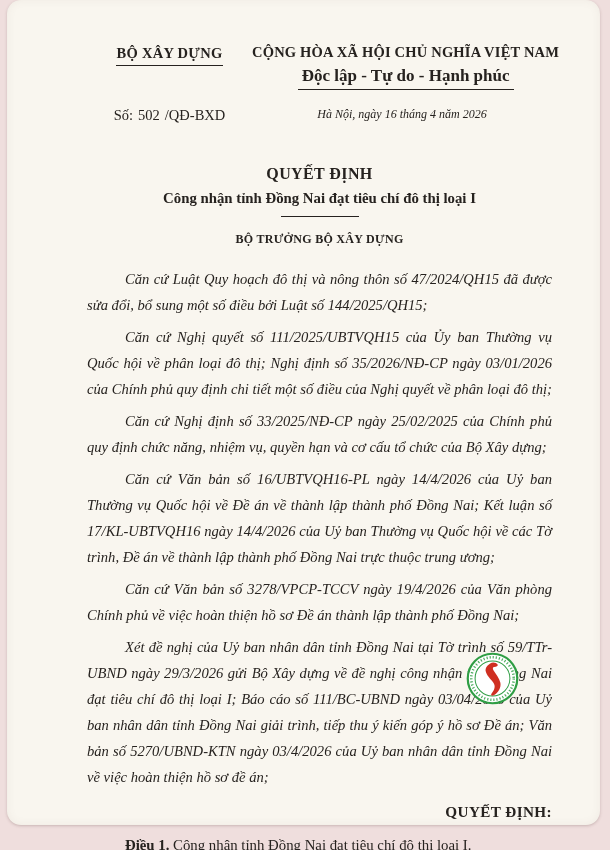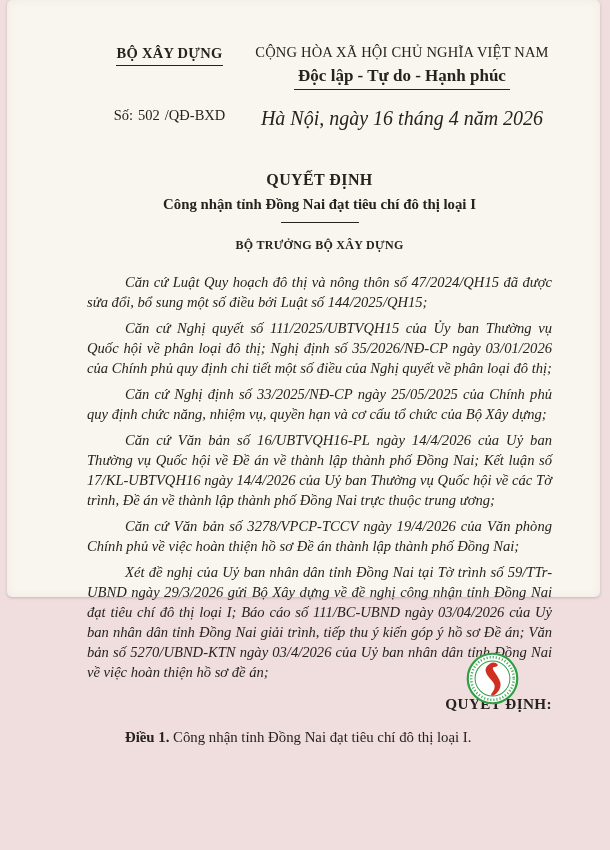--- a/index.html
+++ b/index.html
@@ -9,23 +9,23 @@
     height: 850px;
     background: #efdedd;
     font-family: "Liberation Serif", "DejaVu Serif", serif;
     overflow: hidden;
   }
   .page {
     position: absolute;
     left: 7px;
     top: 0;
     width: 593px;
-    height: 597px;
+    height: 825px;
     background: #f9f6ef;
-    border-radius: 5px;
+    border-radius: 14px;
     box-shadow: inset 0 0 10px rgba(120,90,90,0.07), 0 1px 3px rgba(90,60,60,0.25);
     color: #26221f;
     box-sizing: border-box;
     padding: 44px 48px 30px 80px;
   }
   
   .hdr {
     display: flex;
     align-items: flex-start;
   }
@@ -41,21 +41,21 @@
   .issuer {
     font-weight: bold;
     font-size: 14.5px;
     display: inline-block;
     border-bottom: 1.6px solid #26221f;
     padding-bottom: 3px;
     letter-spacing: 0.3px;
     white-space: nowrap;
   }
   .national-title {
-    font-weight: normal;
+    font-weight: bold;
     font-size: 14.5px;
     letter-spacing: 0.2px;
     white-space: nowrap;
   }
   .motto {
     font-weight: bold;
     font-size: 17px;
     display: inline-block;
     border-bottom: 1.6px solid #26221f;
     padding: 2px 4px 3px 4px;
@@ -72,21 +72,21 @@
     text-align: center;
     font-size: 14.5px;
     flex-shrink: 0;
     white-space: nowrap;
   }
   .doc-number .num { padding: 0 5px; }
   .place-date {
     flex: 1;
     text-align: center;
     font-style: italic;
-    font-size: 20px;
+    font-size: 12px;
     white-space: nowrap;
   }
   
   .title-block { text-align: center; margin-top: 41px; }
   .doc-type {
     font-weight: bold;
     font-size: 16px;
     letter-spacing: 0.4px;
   }
   .subject {
@@ -105,21 +105,21 @@
     font-size: 12px;
     margin-top: 15px;
     letter-spacing: 0.3px;
   }
   
   .preamble { margin-top: 19px; }
   .preamble p {
     margin: 0 0 6px 0;
     font-style: italic;
     font-size: 14.6px;
-    line-height: 20px;
+    line-height: 26px;
     text-align: justify;
     text-indent: 38px;
   }
   
   .decision-wrap { position: relative; }
   .decision-heading {
     text-align: right;
     font-weight: bold;
     font-size: 15.2px;
     margin-top: 13px;
@@ -168,21 +168,21 @@
   <div class="title-block">
     <div class="doc-type">QUYẾT ĐỊNH</div>
     <div class="subject">Công nhận tỉnh Đồng Nai đạt tiêu chí đô thị loại I</div>
     <div class="subject-rule"></div>
     <div class="authority">BỘ TRƯỞNG BỘ XÂY DỰNG</div>
   </div>
 
   <div class="preamble">
     <p>Căn cứ Luật Quy hoạch đô thị và nông thôn số 47/2024/QH15 đã được sửa đổi, bổ sung một số điều bởi Luật số 144/2025/QH15;</p>
     <p>Căn cứ Nghị quyết số 111/2025/UBTVQH15 của Ủy ban Thường vụ Quốc hội về phân loại đô thị; Nghị định số 35/2026/NĐ-CP ngày 03/01/2026 của Chính phủ quy định chi tiết một số điều của Nghị quyết về phân loại đô thị;</p>
-    <p>Căn cứ Nghị định số 33/2025/NĐ-CP ngày 25/05/2025 của Chính phủ quy định chức năng, nhiệm vụ, quyền hạn và cơ cấu tổ chức của Bộ Xây dựng;</p>
+    <p>Căn cứ Nghị định số 33/2025/NĐ-CP ngày 25/02/2025 của Chính phủ quy định chức năng, nhiệm vụ, quyền hạn và cơ cấu tổ chức của Bộ Xây dựng;</p>
     <p>Căn cứ Văn bản số 16/UBTVQH16-PL ngày 14/4/2026 của Uỷ ban Thường vụ Quốc hội về Đề án về thành lập thành phố Đồng Nai; Kết luận số 17/KL-UBTVQH16 ngày 14/4/2026 của Uỷ ban Thường vụ Quốc hội về các Tờ trình, Đề án về thành lập thành phố Đồng Nai trực thuộc trung ương;</p>
     <p>Căn cứ Văn bản số 3278/VPCP-TCCV ngày 19/4/2026 của Văn phòng Chính phủ về việc hoàn thiện hồ sơ Đề án thành lập thành phố Đồng Nai;</p>
     <p>Xét đề nghị của Uỷ ban nhân dân tỉnh Đồng Nai tại Tờ trình số 59/TTr-UBND ngày 29/3/2026 gửi Bộ Xây dựng về đề nghị công nhận tỉnh Đồng Nai đạt tiêu chí đô thị loại I; Báo cáo số 111/BC-UBND ngày 03/04/2026 của Uỷ ban nhân dân tỉnh Đồng Nai giải trình, tiếp thu ý kiến góp ý hồ sơ Đề án; Văn bản số 5270/UBND-KTN ngày 03/4/2026 của Uỷ ban nhân dân tỉnh Đồng Nai về việc hoàn thiện hồ sơ đề án;</p>
   </div>
 
   <div class="decision-wrap">
     <div class="decision-heading">QUYẾT ĐỊNH:</div>
     <div class="articles">
       <p><span class="art-label">Điều 1.</span><span> Công nhận tỉnh Đồng Nai đạt tiêu chí đô thị loại I.</span></p>
 

